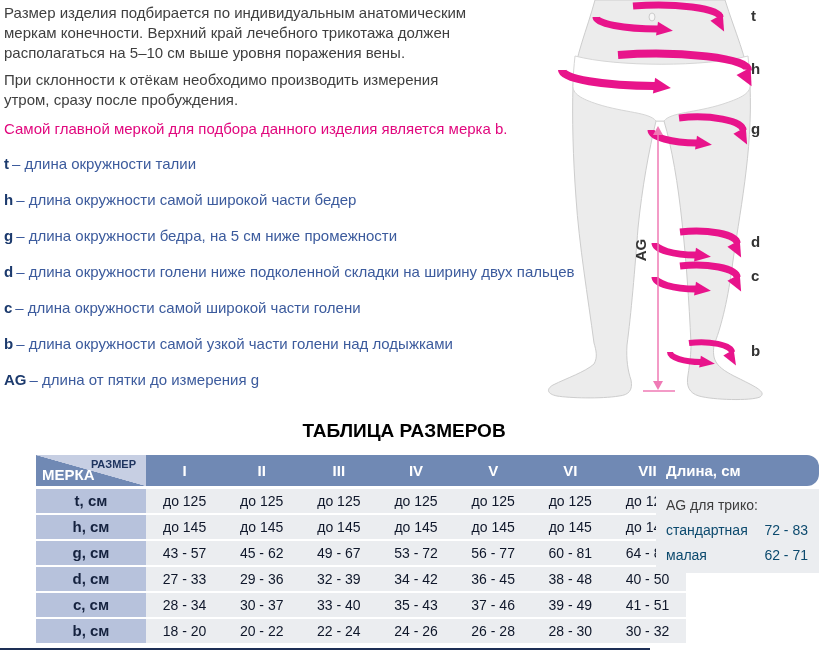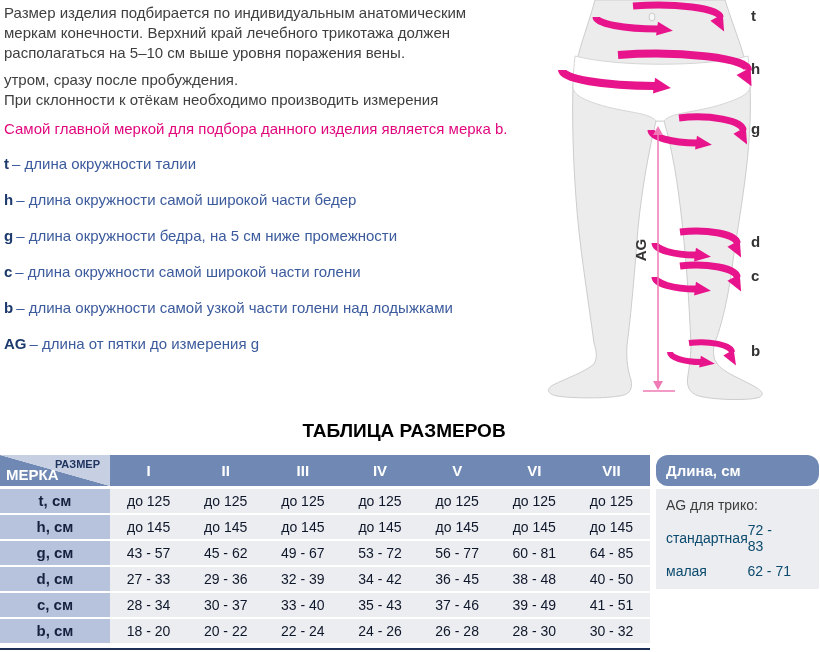--- a/index.html
+++ b/index.html
@@ -25,68 +25,71 @@
     position:absolute; left:77px; top:240px; width:40px; height:20px; text-align:center;
     font-size:15px; font-weight:bold; color:#333;
     transform:rotate(-90deg); transform-origin:center;
   }
 
   
   #table-title { position:absolute; top:420px; left:0; width:808px; text-align:center;
     font-size:19px; font-weight:bold; color:#000; }
 
   
-  #size-table { position:absolute; left:0; top:455px; width:650px; }
+  #size-table { position:absolute; left:0; top:455px; width:650px;padding-left:36px; }
   .t-head { display:grid; grid-template-columns:110px repeat(7,1fr); height:31px; background:#7089b4; }
   .t-head .col { color:#fff; font-weight:bold; font-size:15px; text-align:center; line-height:31px; }
   .corner { position:relative;
     background:linear-gradient(to top right, #7089b4 49.3%, #c7cfe3 50%); }
   .corner .rz { position:absolute; top:3px; right:10px; font-size:11px; font-weight:bold; color:#1f3560; }
   .corner .mk { position:absolute; bottom:3px; left:6px; font-size:15px; font-weight:bold; color:#fff; }
   .t-body { display:grid; grid-template-columns:110px repeat(7,1fr); row-gap:2px; margin-top:3px;border-radius:32px; }
   .lbl { background:#b7c2dc; font-weight:bold; font-size:15px; color:#15223f;
     height:24px; line-height:24px; text-align:center; }
   .val { background:#ebedf0; font-size:14px; color:#0f172a;
     height:24px; line-height:24px; text-align:center; }
   #bottom-line { position:absolute; left:0; top:648px; width:650px; height:2px; background:#1d2f55; }
 
   
   #length-panel { position:absolute; left:656px; top:455px; width:163px; }
   .lp-head { height:31px; background:#7089b4; color:#fff; font-weight:bold; font-size:15px;
     line-height:31px; padding-left:10px; box-sizing:border-box;border-radius:12px; }
-  .lp-body { margin-top:3px; background:#ebedf0; padding:8px 28px 10px 10px; }
+  .lp-body { margin-top:3px; background:#ebedf0; padding:8px 11px 10px 10px; }
   .lp-sub { font-size:14px; color:#3d3d3d; }
   .lp-row { display:flex; justify-content:space-between; font-size:14px; color:#0c4a6e; margin-top:9px;align-items:center; }
 </style>
 </head>
 <body>
 
 <div id="page">
 
   <div id="intro">
     <div class="para">
       <div>Размер изделия подбирается по индивидуальным анатомическим</div>
       <div>меркам конечности. Верхний край лечебного трикотажа должен</div>
       <div>располагаться на 5–10 см выше уровня поражения вены.</div>
     </div>
     <div class="para">
+      <div>При склонности к отёкам необходимо производить измерения</div>
       <div>утром, сразу после пробуждения.</div>
-      <div>При склонности к отёкам необходимо производить измерения</div>
     </div>
     <div class="highlight">Самой главной меркой для подбора данного изделия является мерка b.</div>
 
     <div class="defs">
       <div class="def">
         <span class="key">t</span><span>– длина окружности талии</span>
       </div>
       <div class="def">
         <span class="key">h</span><span>– длина окружности самой широкой части бедер</span>
       </div>
       <div class="def">
         <span class="key">g</span><span>– длина окружности бедра, на 5 см ниже промежности</span>
+      </div>
+      <div class="def">
+        <span class="key">d</span><span>– длина окружности голени ниже подколенной складки на ширину двух пальцев</span>
       </div>
       <div class="def">
         <span class="key">c</span><span>– длина окружности самой широкой части голени</span>
       </div>
       <div class="def">
         <span class="key">b</span><span>– длина окружности самой узкой части голени над лодыжками</span>
       </div>
       <div class="def">
         <span class="key">AG</span><span>– длина от пятки до измерения g</span>
       </div>

